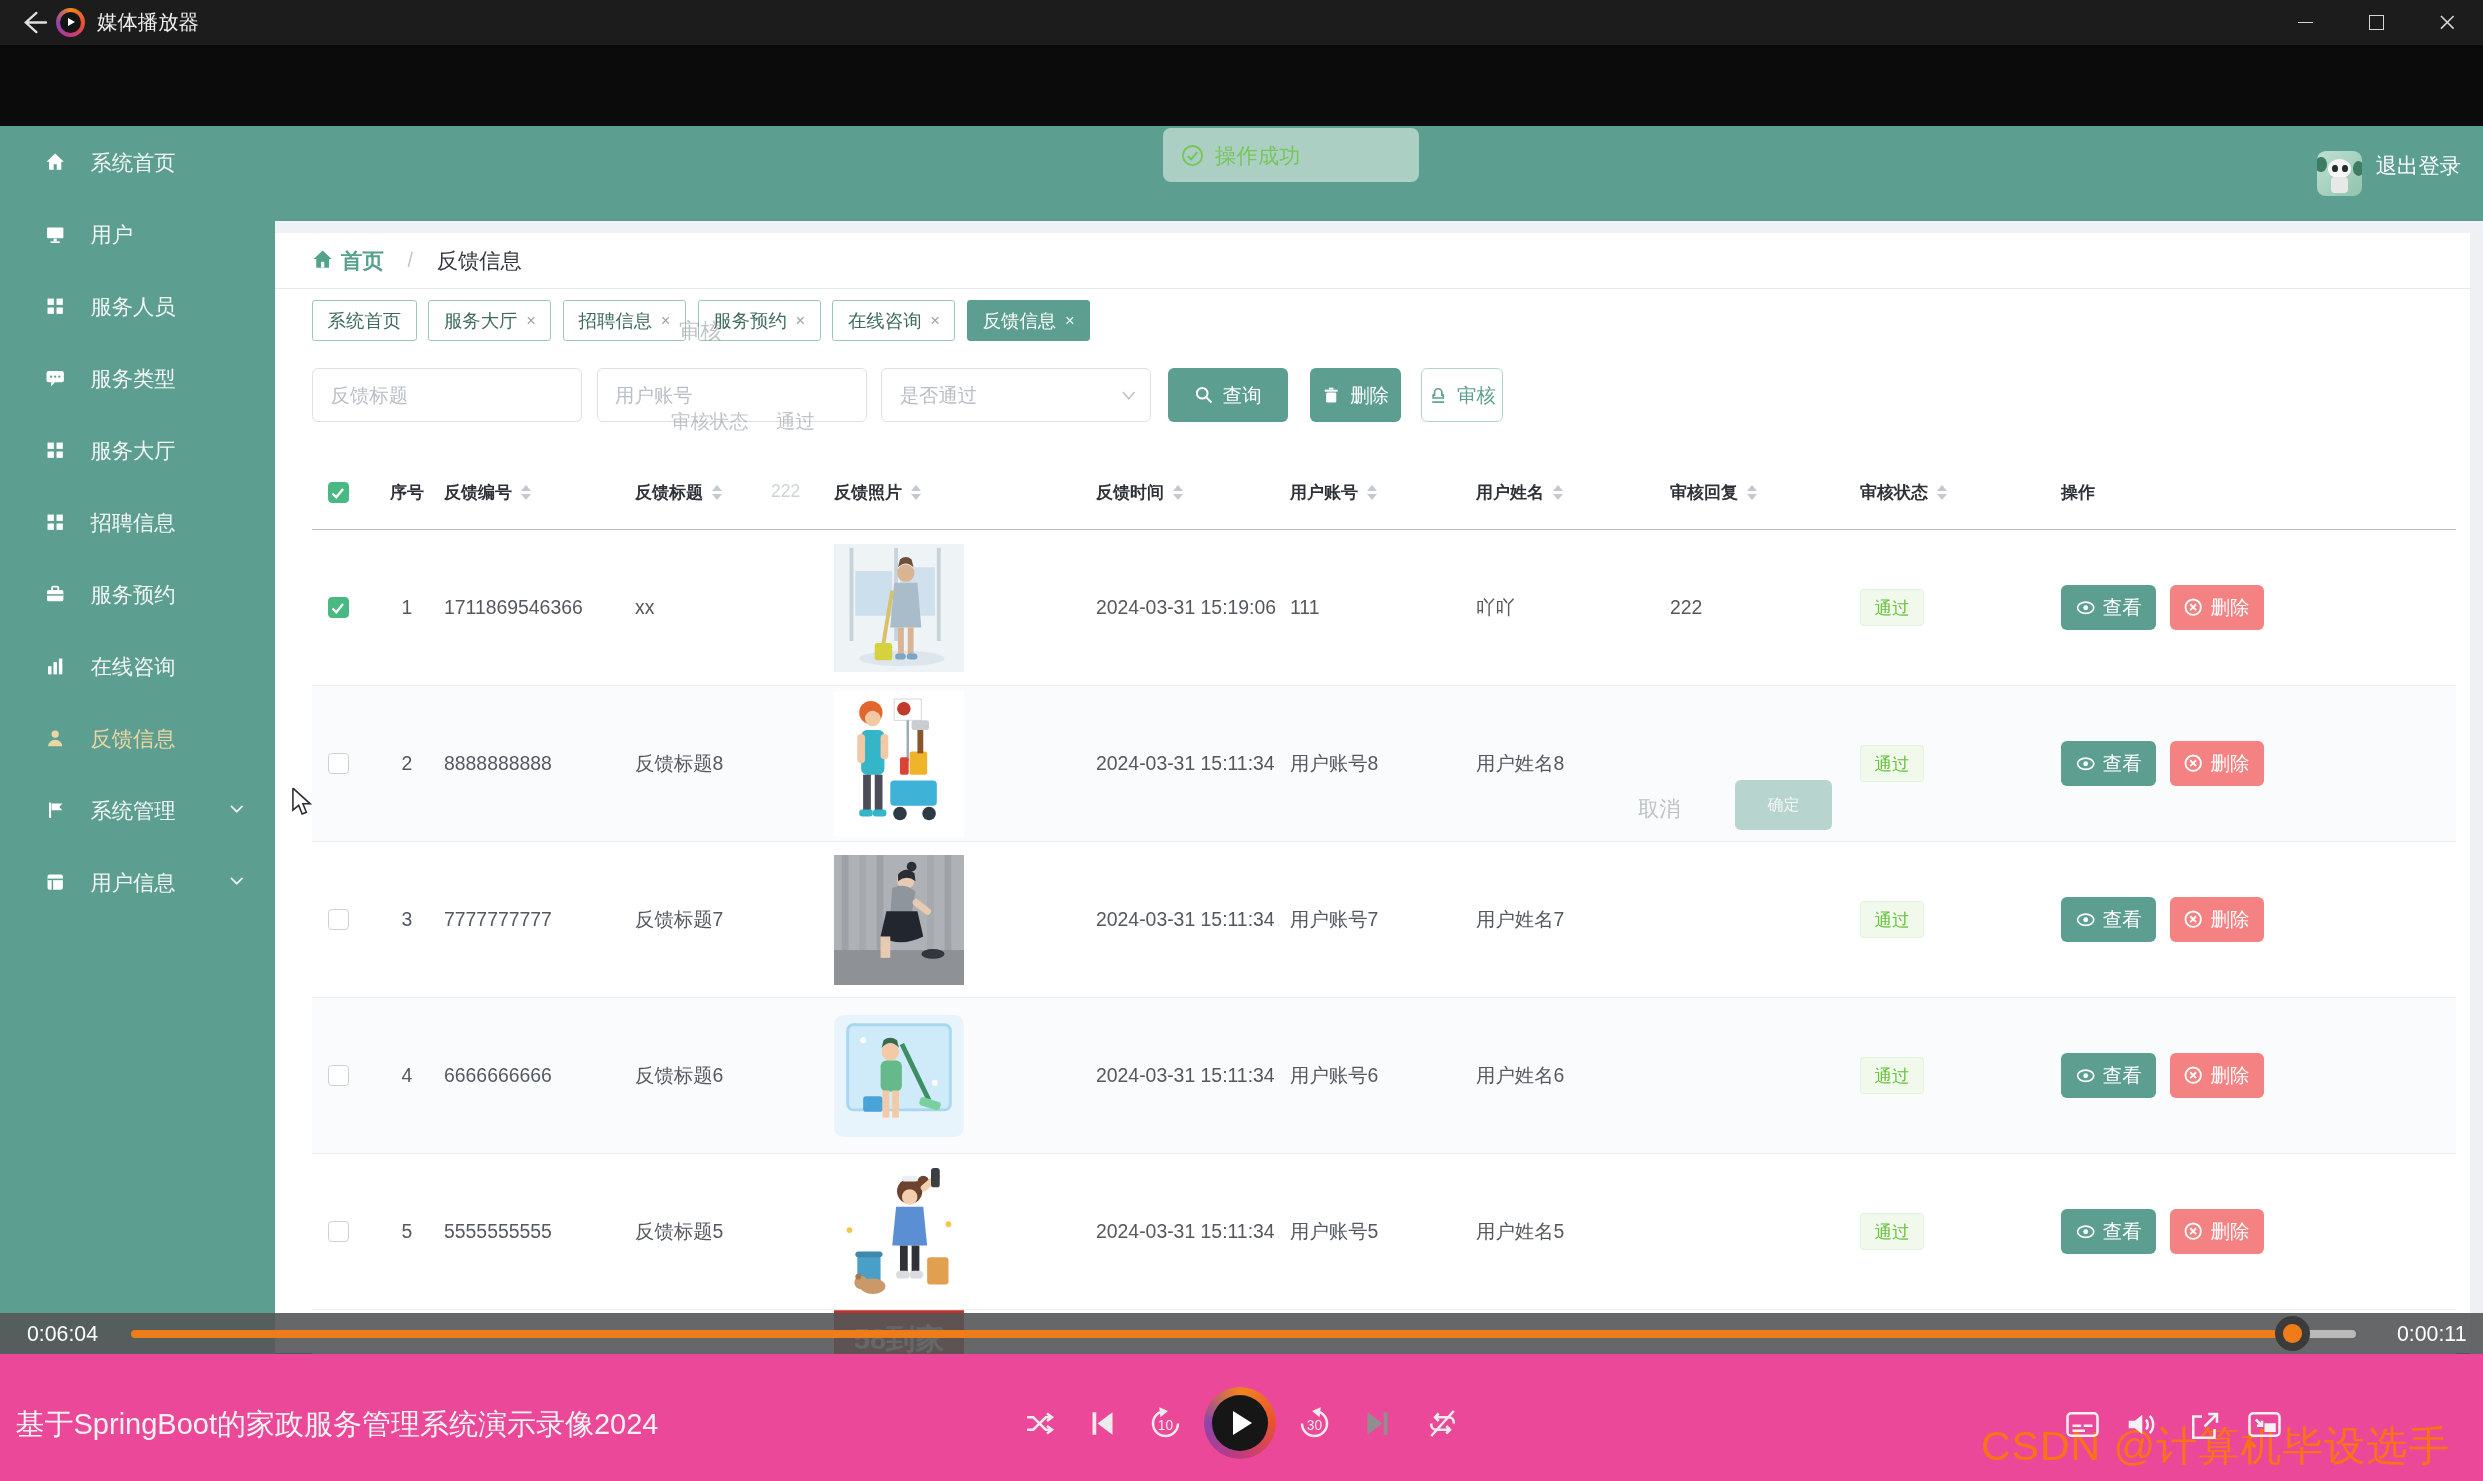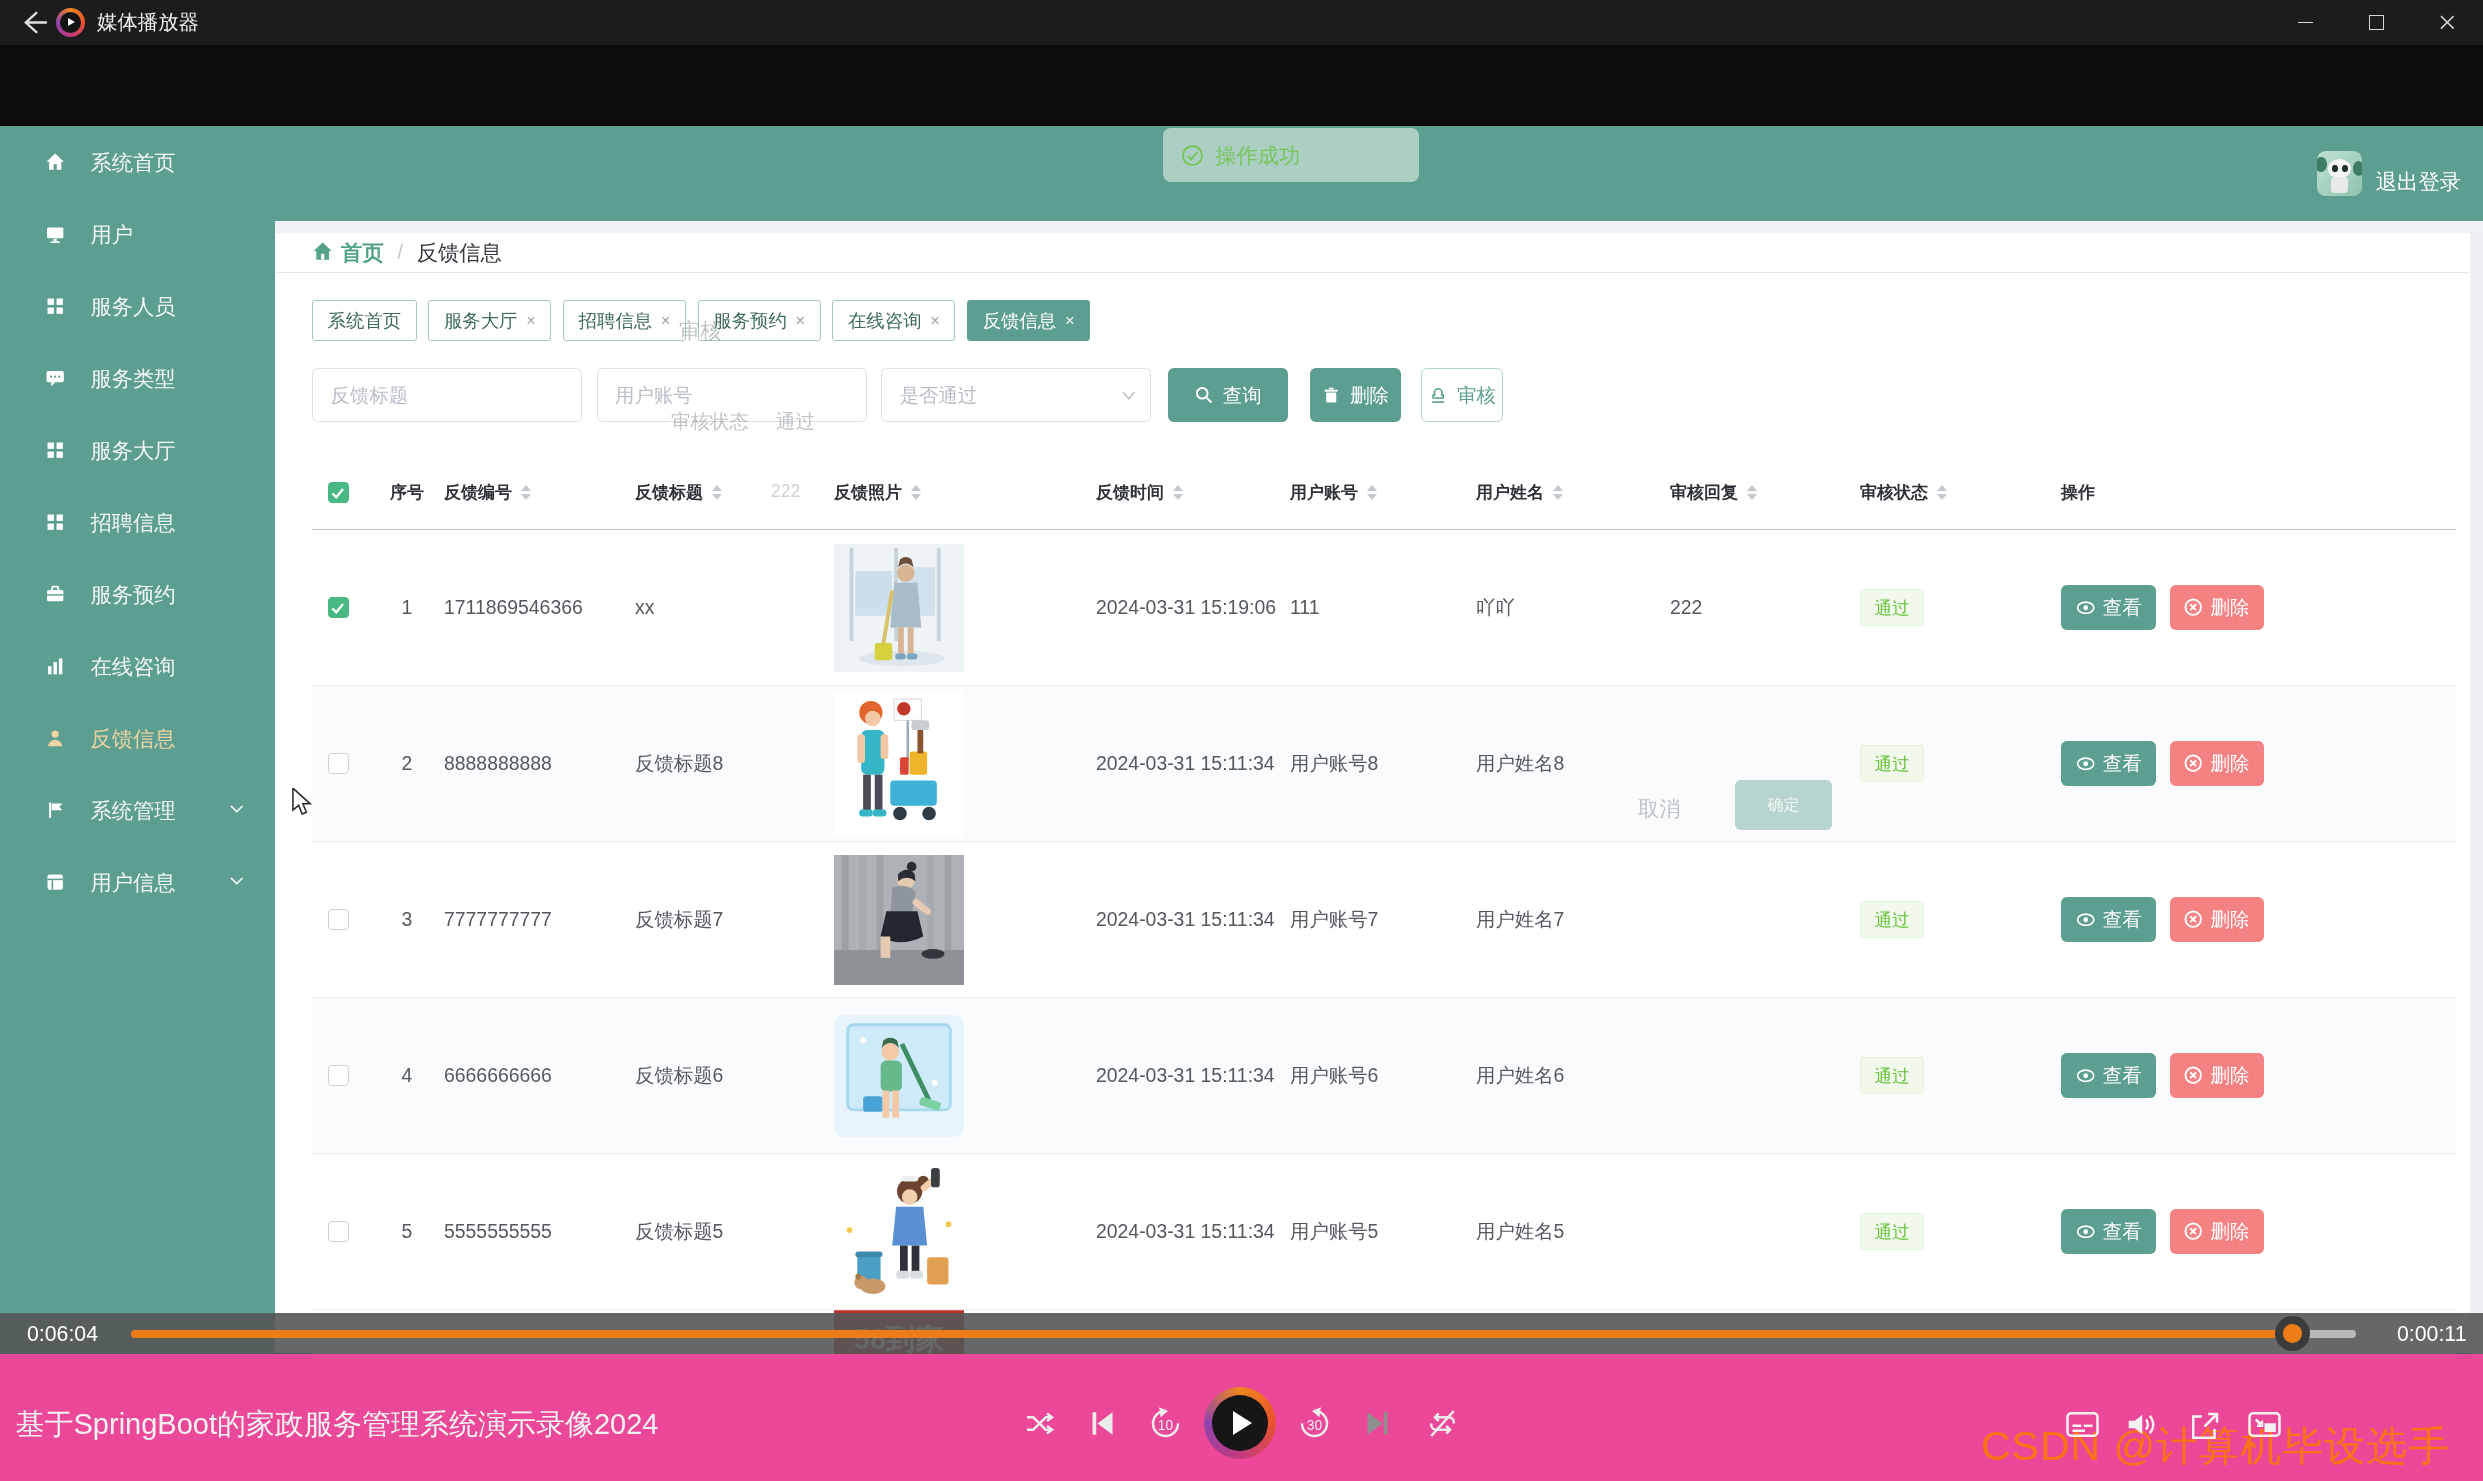--- a/index.html
+++ b/index.html
@@ -23,30 +23,30 @@
   #video-bg{position:absolute;left:0;top:45px;width:2483px;height:1437px;background:#0b0b0b;}
 
   
   #app{position:absolute;left:0;top:126px;width:2483px;height:1228px;background:#0369a1;overflow:hidden;}
   #sidebar{position:absolute;left:0;top:0;width:275px;height:1228px;background:#5c9e8f;}
   .si{height:72px;display:flex;align-items:center;padding-left:45px;gap:25px;color:#f2f7f4;font-size:21.3px;cursor:pointer;position:relative;}
   .si.active{color:#ecd5a4;}
   .si .chev{position:absolute;right:31px;top:29px;}
   #appheader{position:absolute;left:275px;top:0;width:2209px;height:95px;background:#5c9e8f;}
   #appheader .title{position:absolute;left:36px;top:0;line-height:95px;color:#fdfefd;font-size:26px;}
-  #logout{position:absolute;right:23px;top:25px;display:flex;align-items:flex-end;gap:13.6px;color:#fff;font-size:21.3px;cursor:pointer;}
+  #logout{position:absolute;right:23px;top:25px;display:flex;align-items:flex-start;gap:13.6px;color:#fff;font-size:21.3px;cursor:pointer;}
   #avatar{width:45px;height:45px;border-radius:8.7px;background:linear-gradient(135deg,#bfe0d2,#8fc4ae);position:relative;overflow:hidden;}
   #avatar .head{position:absolute;left:10.7px;top:7.8px;width:23px;height:19.4px;border-radius:50% 50% 45% 45%;background:#f5f5f5;}
   #avatar .eye{position:absolute;width:5.8px;height:7.8px;border-radius:50%;background:#22302b;top:13.6px;}
   #avatar .body{position:absolute;left:13.6px;top:26px;width:17.5px;height:15.5px;background:#e8e8e8;border-radius:3.9px;}
   #avatar .leaf{position:absolute;width:11.6px;height:15.5px;border-radius:50%;background:#3f7d63;}
 
   #content{position:absolute;left:275px;top:95px;width:2209px;height:1132px;background:#ffffff;}
   #content .topgap{position:absolute;left:0;top:0;width:100%;height:11.6px;background:#eef1f5;}
-  #breadcrumb{position:absolute;left:0;top:11.6px;width:100%;height:40px;background:#fff;border-bottom:1px solid #e5e8ec;display:flex;align-items:center;padding-left:37px;box-sizing:border-box;gap:8px;}
+  #breadcrumb{position:absolute;left:0;top:11.6px;width:100%;height:56px;background:#fff;border-bottom:1px solid #e5e8ec;display:flex;align-items:center;padding-left:37px;box-sizing:border-box;gap:18px;}
   #breadcrumb .home{display:flex;align-items:center;gap:7.8px;color:#55a28b;font-size:21.3px;font-weight:bold;cursor:pointer;}
   #breadcrumb .sep{color:#c0c4cc;font-size:19.4px;margin:0 5.8px;}
   #breadcrumb .cur{color:#34383e;font-size:21.3px;}
   #scrollstrip{position:absolute;right:0;top:11.6px;width:13.6px;height:1121px;background:#eef0f4;}
 
   #tabs{position:absolute;left:37px;top:75px;height:49px;display:flex;gap:11.6px;align-items:center;}
   .tab{height:41px;padding:0 14.6px;border:1px solid #9fc7ba;border-radius:2.9px;background:#fff;color:#3f6b5f;font-size:18.4px;display:flex;align-items:center;gap:8.7px;cursor:pointer;box-sizing:border-box;}
   .tab .x{color:#9aa7a2;font-size:16.5px;line-height:1;}
   .tab.active{background:#5c9e8f;border-color:#5c9e8f;color:#fff;}
   .tab.active .x{color:#e8f3ee;}

